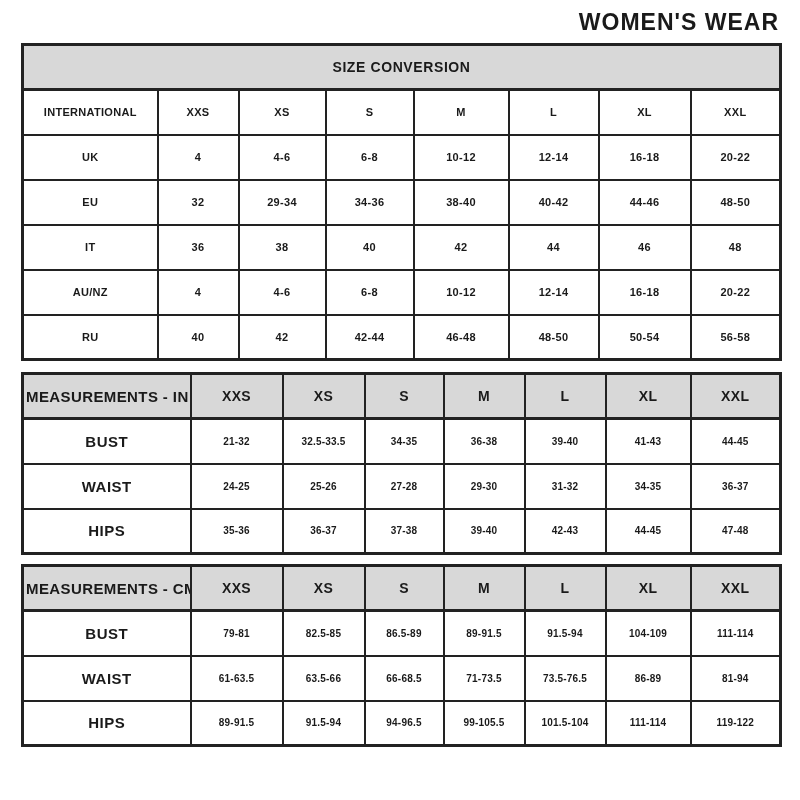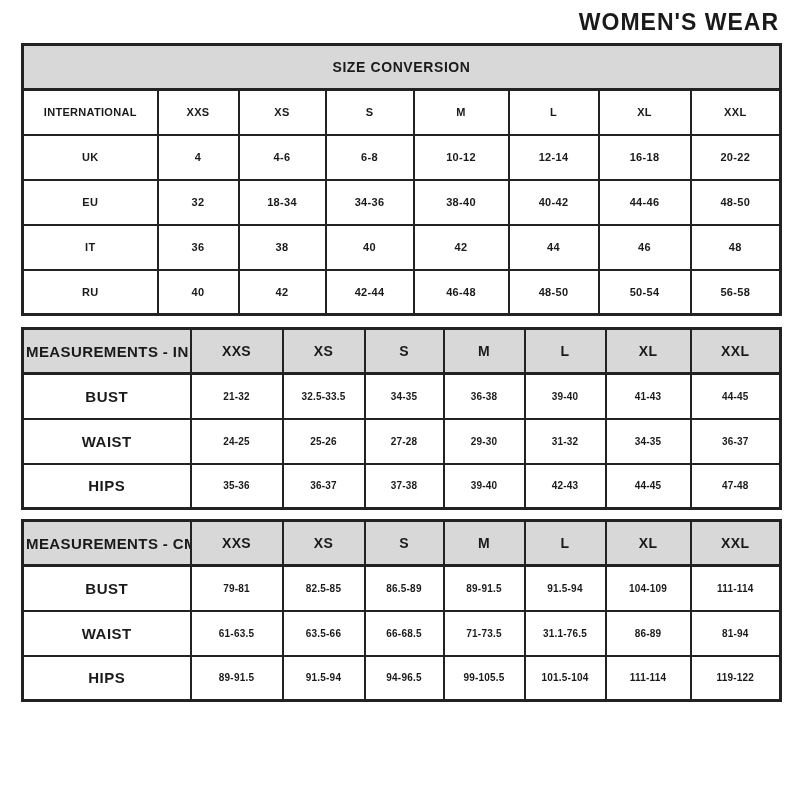--- a/index.html
+++ b/index.html
@@ -99,36 +99,46 @@
       <td>4-6</td>
       <td>6-8</td>
       <td>10-12</td>
       <td>12-14</td>
       <td>16-18</td>
       <td>20-22</td>
     </tr>
     <tr>
       <td>EU</td>
       <td>32</td>
-      <td>18-34</td>
+      <td>29-34</td>
       <td>34-36</td>
       <td>38-40</td>
       <td>40-42</td>
       <td>44-46</td>
       <td>48-50</td>
     </tr>
     <tr>
       <td>IT</td>
       <td>36</td>
       <td>38</td>
       <td>40</td>
       <td>42</td>
       <td>44</td>
       <td>46</td>
       <td>48</td>
+    </tr>
+    <tr>
+      <td>AU/NZ</td>
+      <td>4</td>
+      <td>4-6</td>
+      <td>6-8</td>
+      <td>10-12</td>
+      <td>12-14</td>
+      <td>16-18</td>
+      <td>20-22</td>
     </tr>
     <tr>
       <td>RU</td>
       <td>40</td>
       <td>42</td>
       <td>42-44</td>
       <td>46-48</td>
       <td>48-50</td>
       <td>50-54</td>
       <td>56-58</td>
@@ -222,21 +232,21 @@
       <td>91.5-94</td>
       <td>104-109</td>
       <td>111-114</td>
     </tr>
     <tr>
       <td class="lbl">WAIST</td>
       <td>61-63.5</td>
       <td>63.5-66</td>
       <td>66-68.5</td>
       <td>71-73.5</td>
-      <td>31.1-76.5</td>
+      <td>73.5-76.5</td>
       <td>86-89</td>
       <td>81-94</td>
     </tr>
     <tr>
       <td class="lbl">HIPS</td>
       <td>89-91.5</td>
       <td>91.5-94</td>
       <td>94-96.5</td>
       <td>99-105.5</td>
       <td>101.5-104</td>

